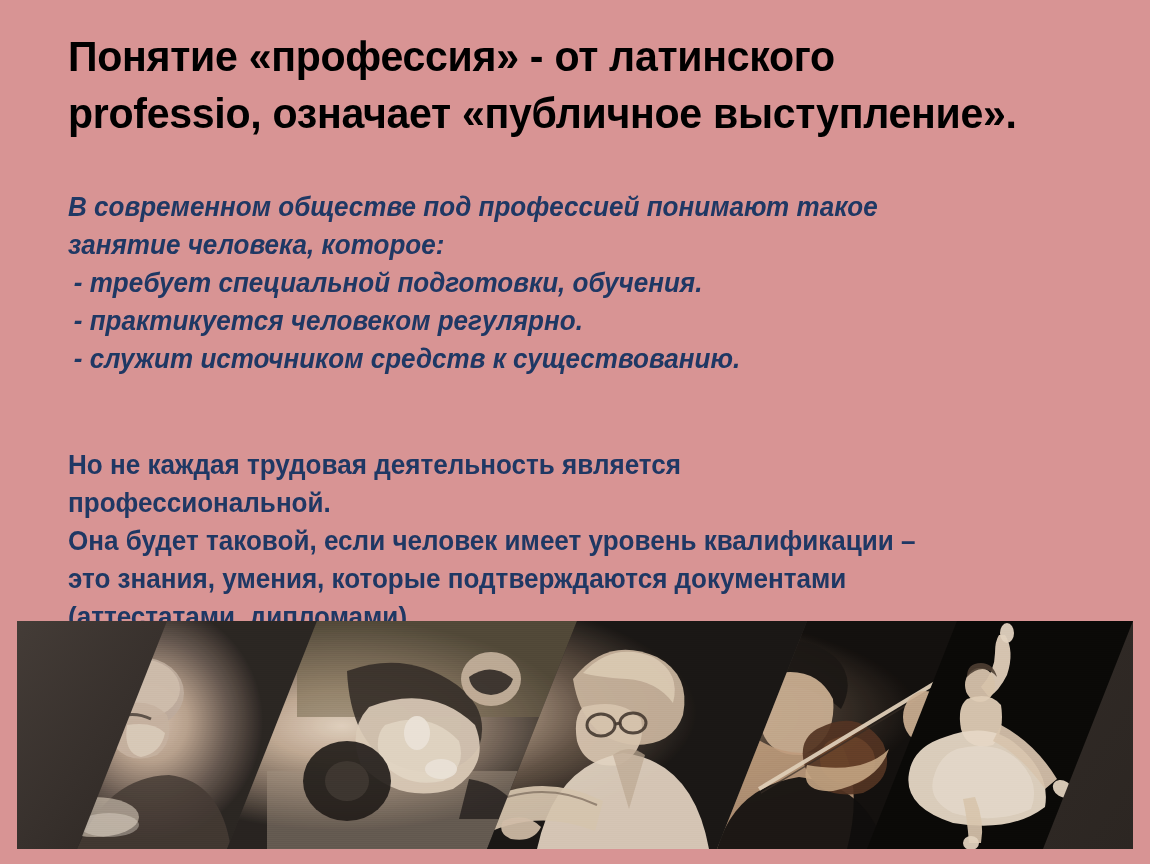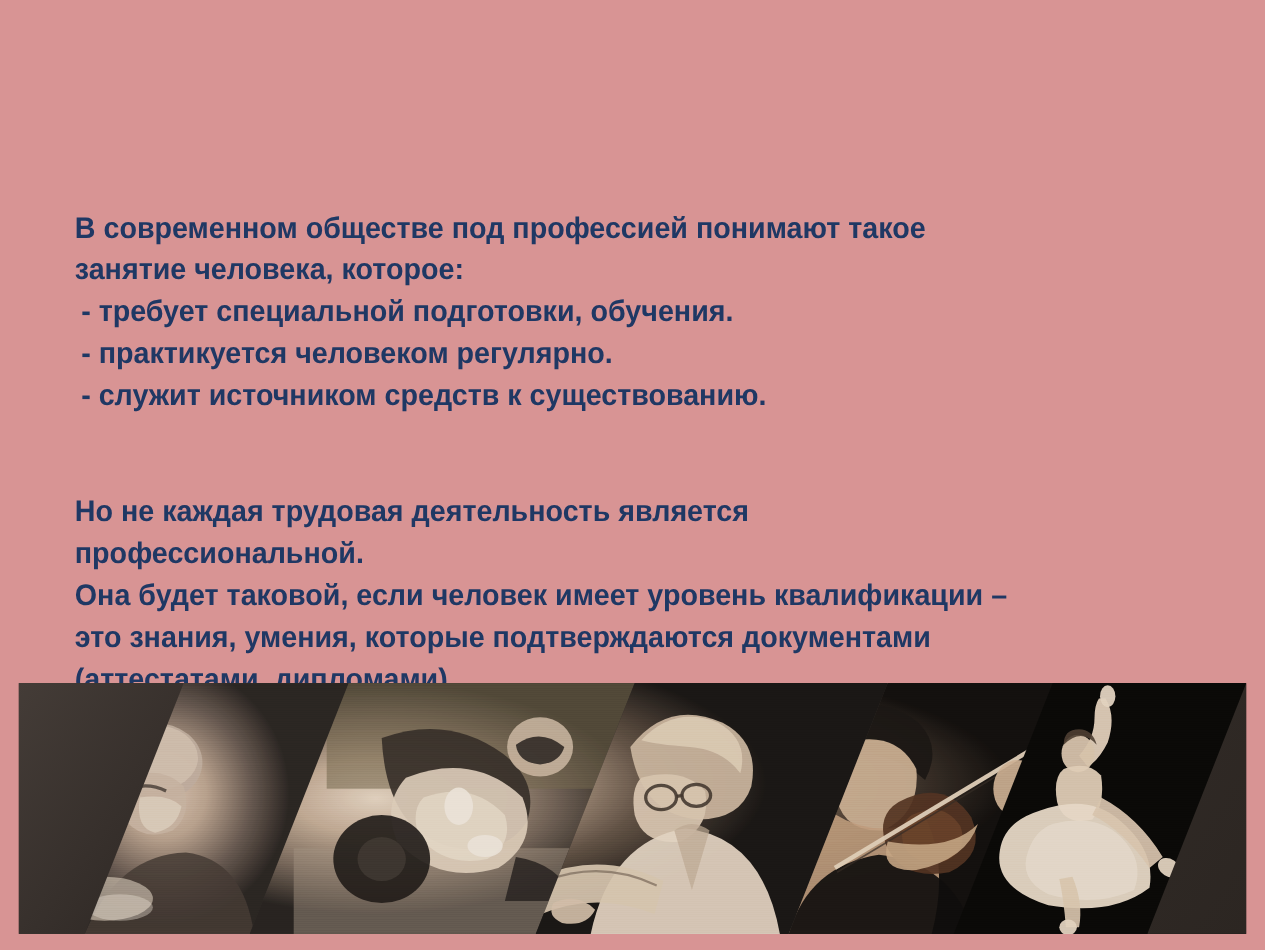--- a/index.html
+++ b/index.html
@@ -41,20 +41,21 @@
     transform: scaleX(0.955);
     transform-origin: left center;
   }
 
   
   .body-block {
     position: absolute;
     left: 68px;
     top: 188px;
     width: 1040px;
+    font-style: italic;
   }
   .body-line {
     color: #1f3864;
     font-family: "Liberation Sans", "DejaVu Sans", sans-serif;
     font-weight: 700;
     font-size: 27px;
     line-height: 38px;
     white-space: nowrap;
     transform: scaleX(0.965);
     transform-origin: left center;
@@ -137,20 +138,24 @@
     pointer-events: none;
     background: rgba(126, 86, 58, 0.16);
     mix-blend-mode: multiply;
   }
 </style>
 </head>
 <body style="background: rgb(216, 148, 148);">
 
 <div class="slide">
 
+  <div class="title-block">
+    <div class="title-line" style="color: rgb(0, 0, 0);">Понятие «профессия» - от латинского</div>
+    <div class="title-line" style="color: rgb(0, 0, 0);">professio, означает «публичное выступление».</div>
+  </div>
 
   <div class="body-block">
     <div class="body-line" style="color: rgb(31, 56, 100);">В современном обществе под профессией понимают такое</div>
     <div class="body-line" style="color: rgb(31, 56, 100);">занятие человека, которое:</div>
     <div class="body-line indent" style="color: rgb(31, 56, 100);">- требует специальной подготовки, обучения.</div>
     <div class="body-line indent" style="color: rgb(31, 56, 100);">- практикуется человеком регулярно.</div>
     <div class="body-line indent" style="color: rgb(31, 56, 100);">- служит источником средств к существованию.</div>
   </div>
 
   <div class="block-two">

